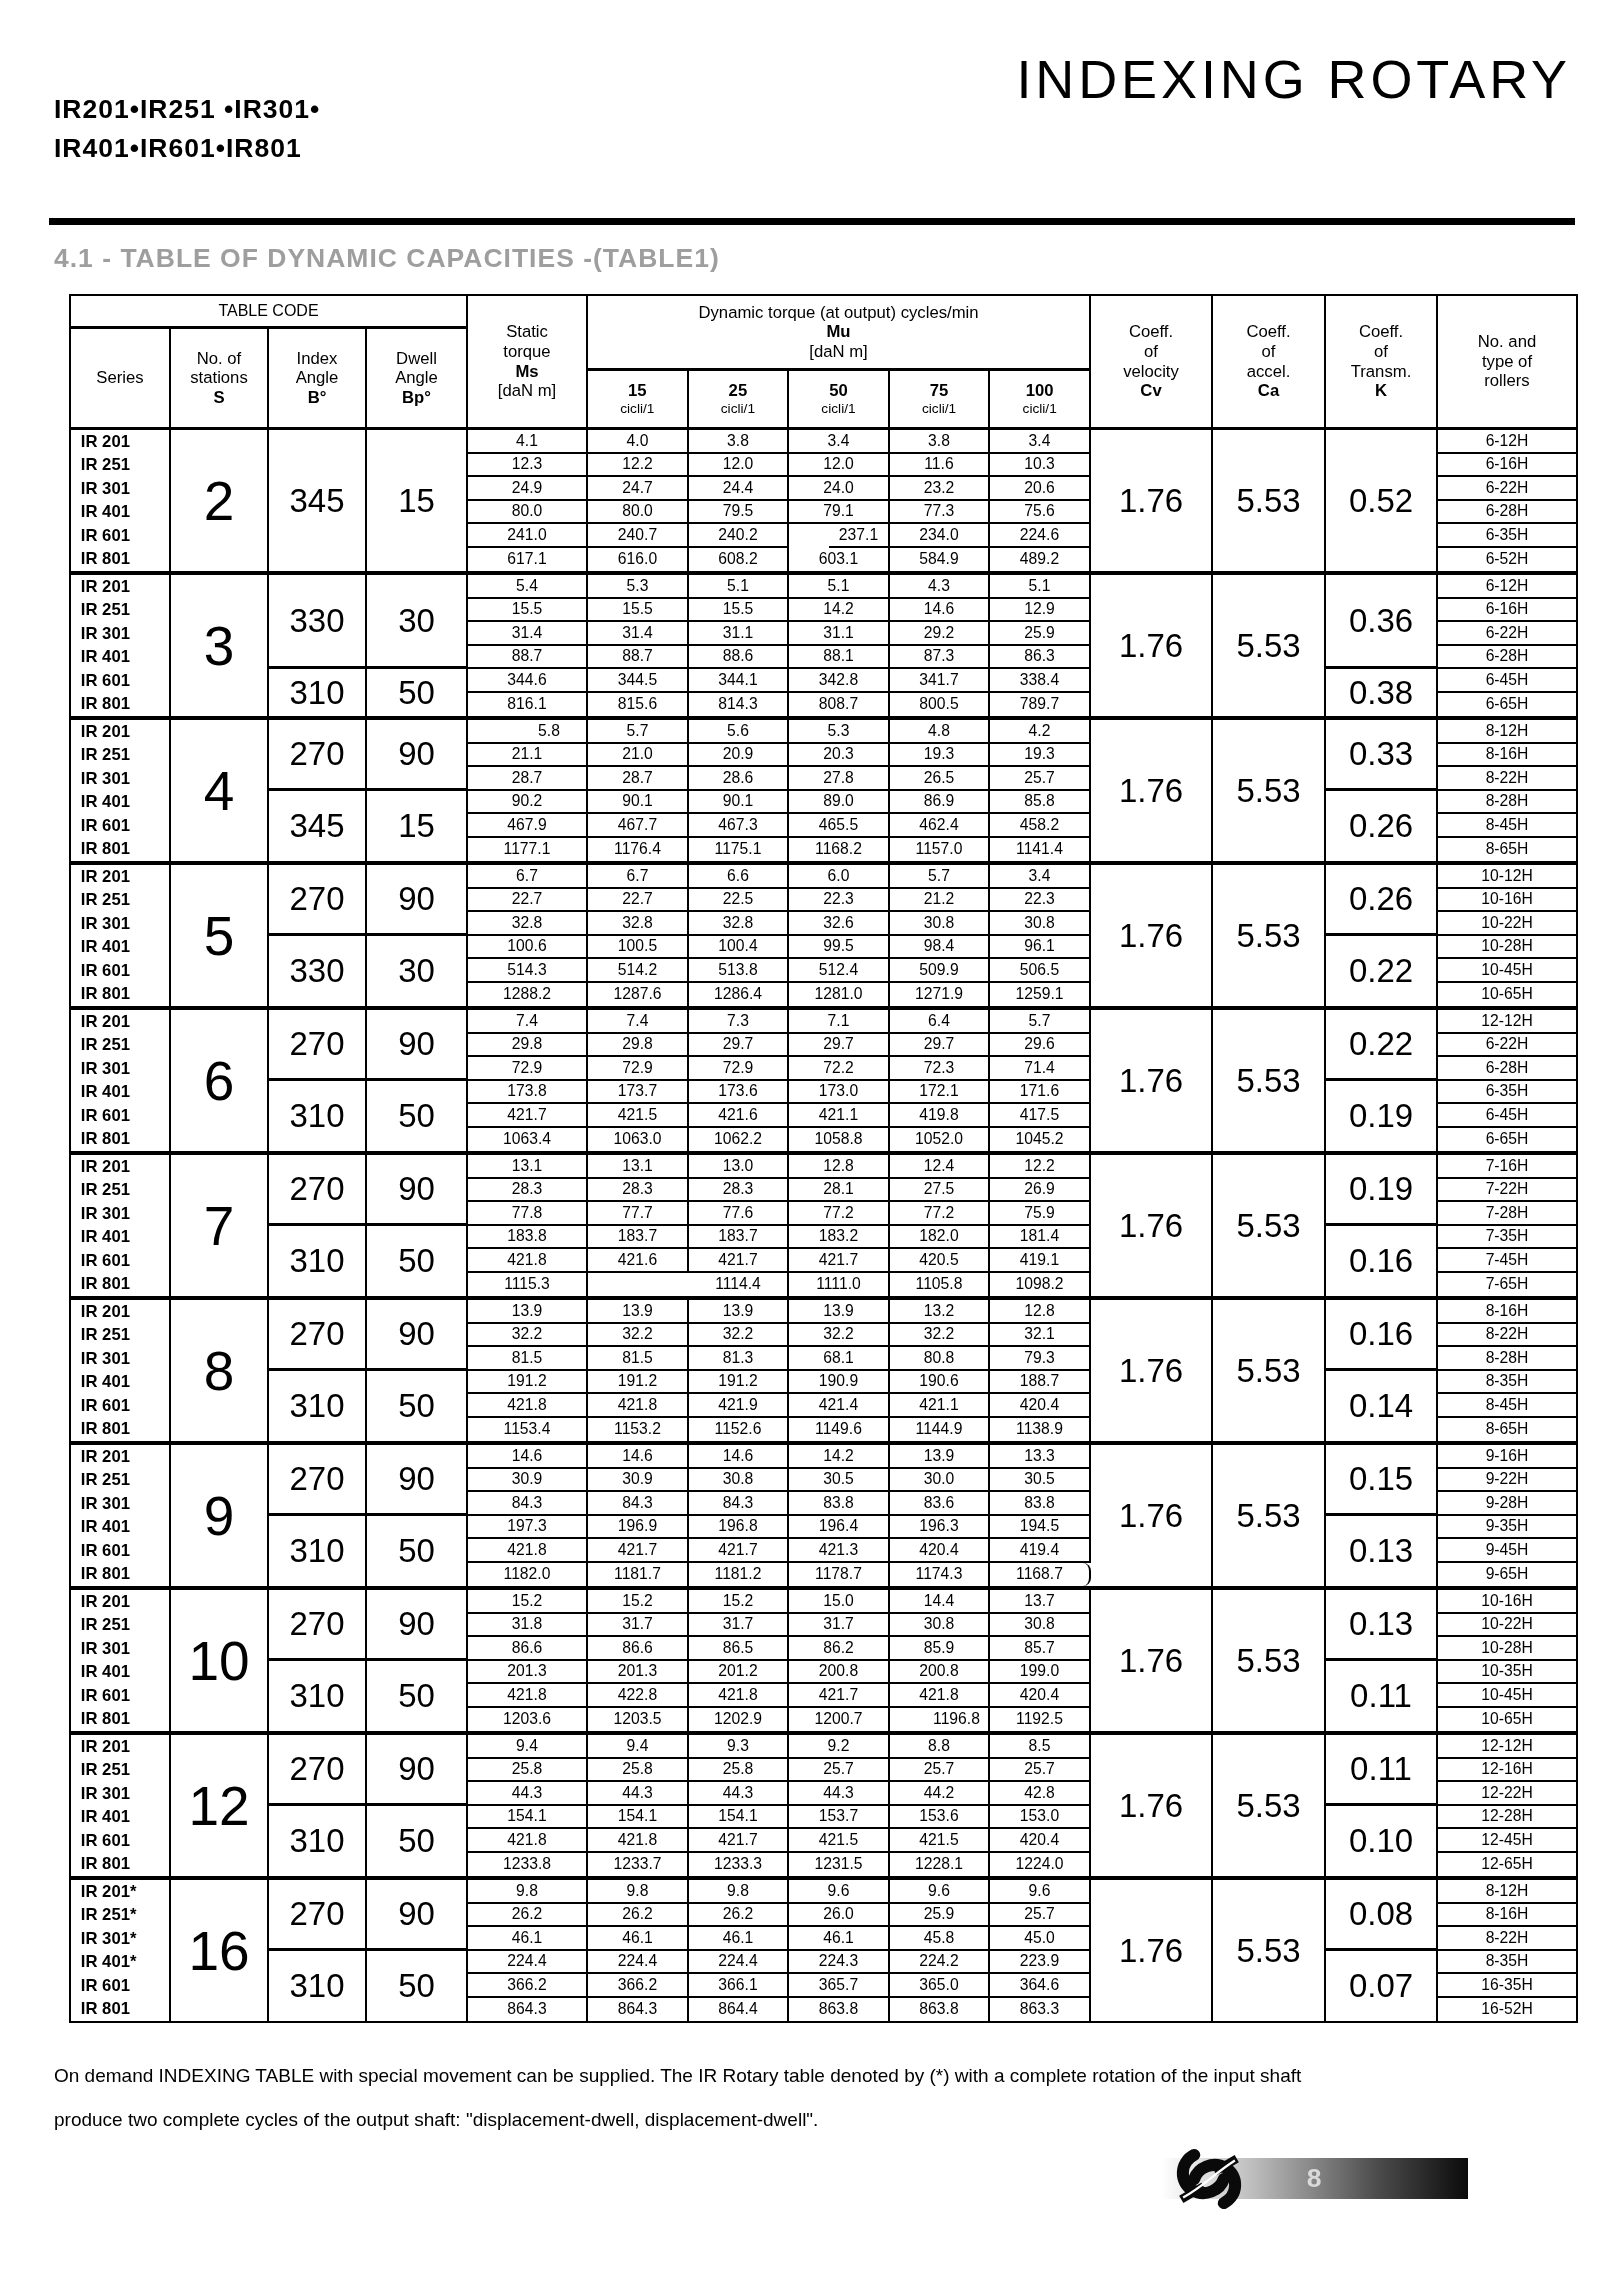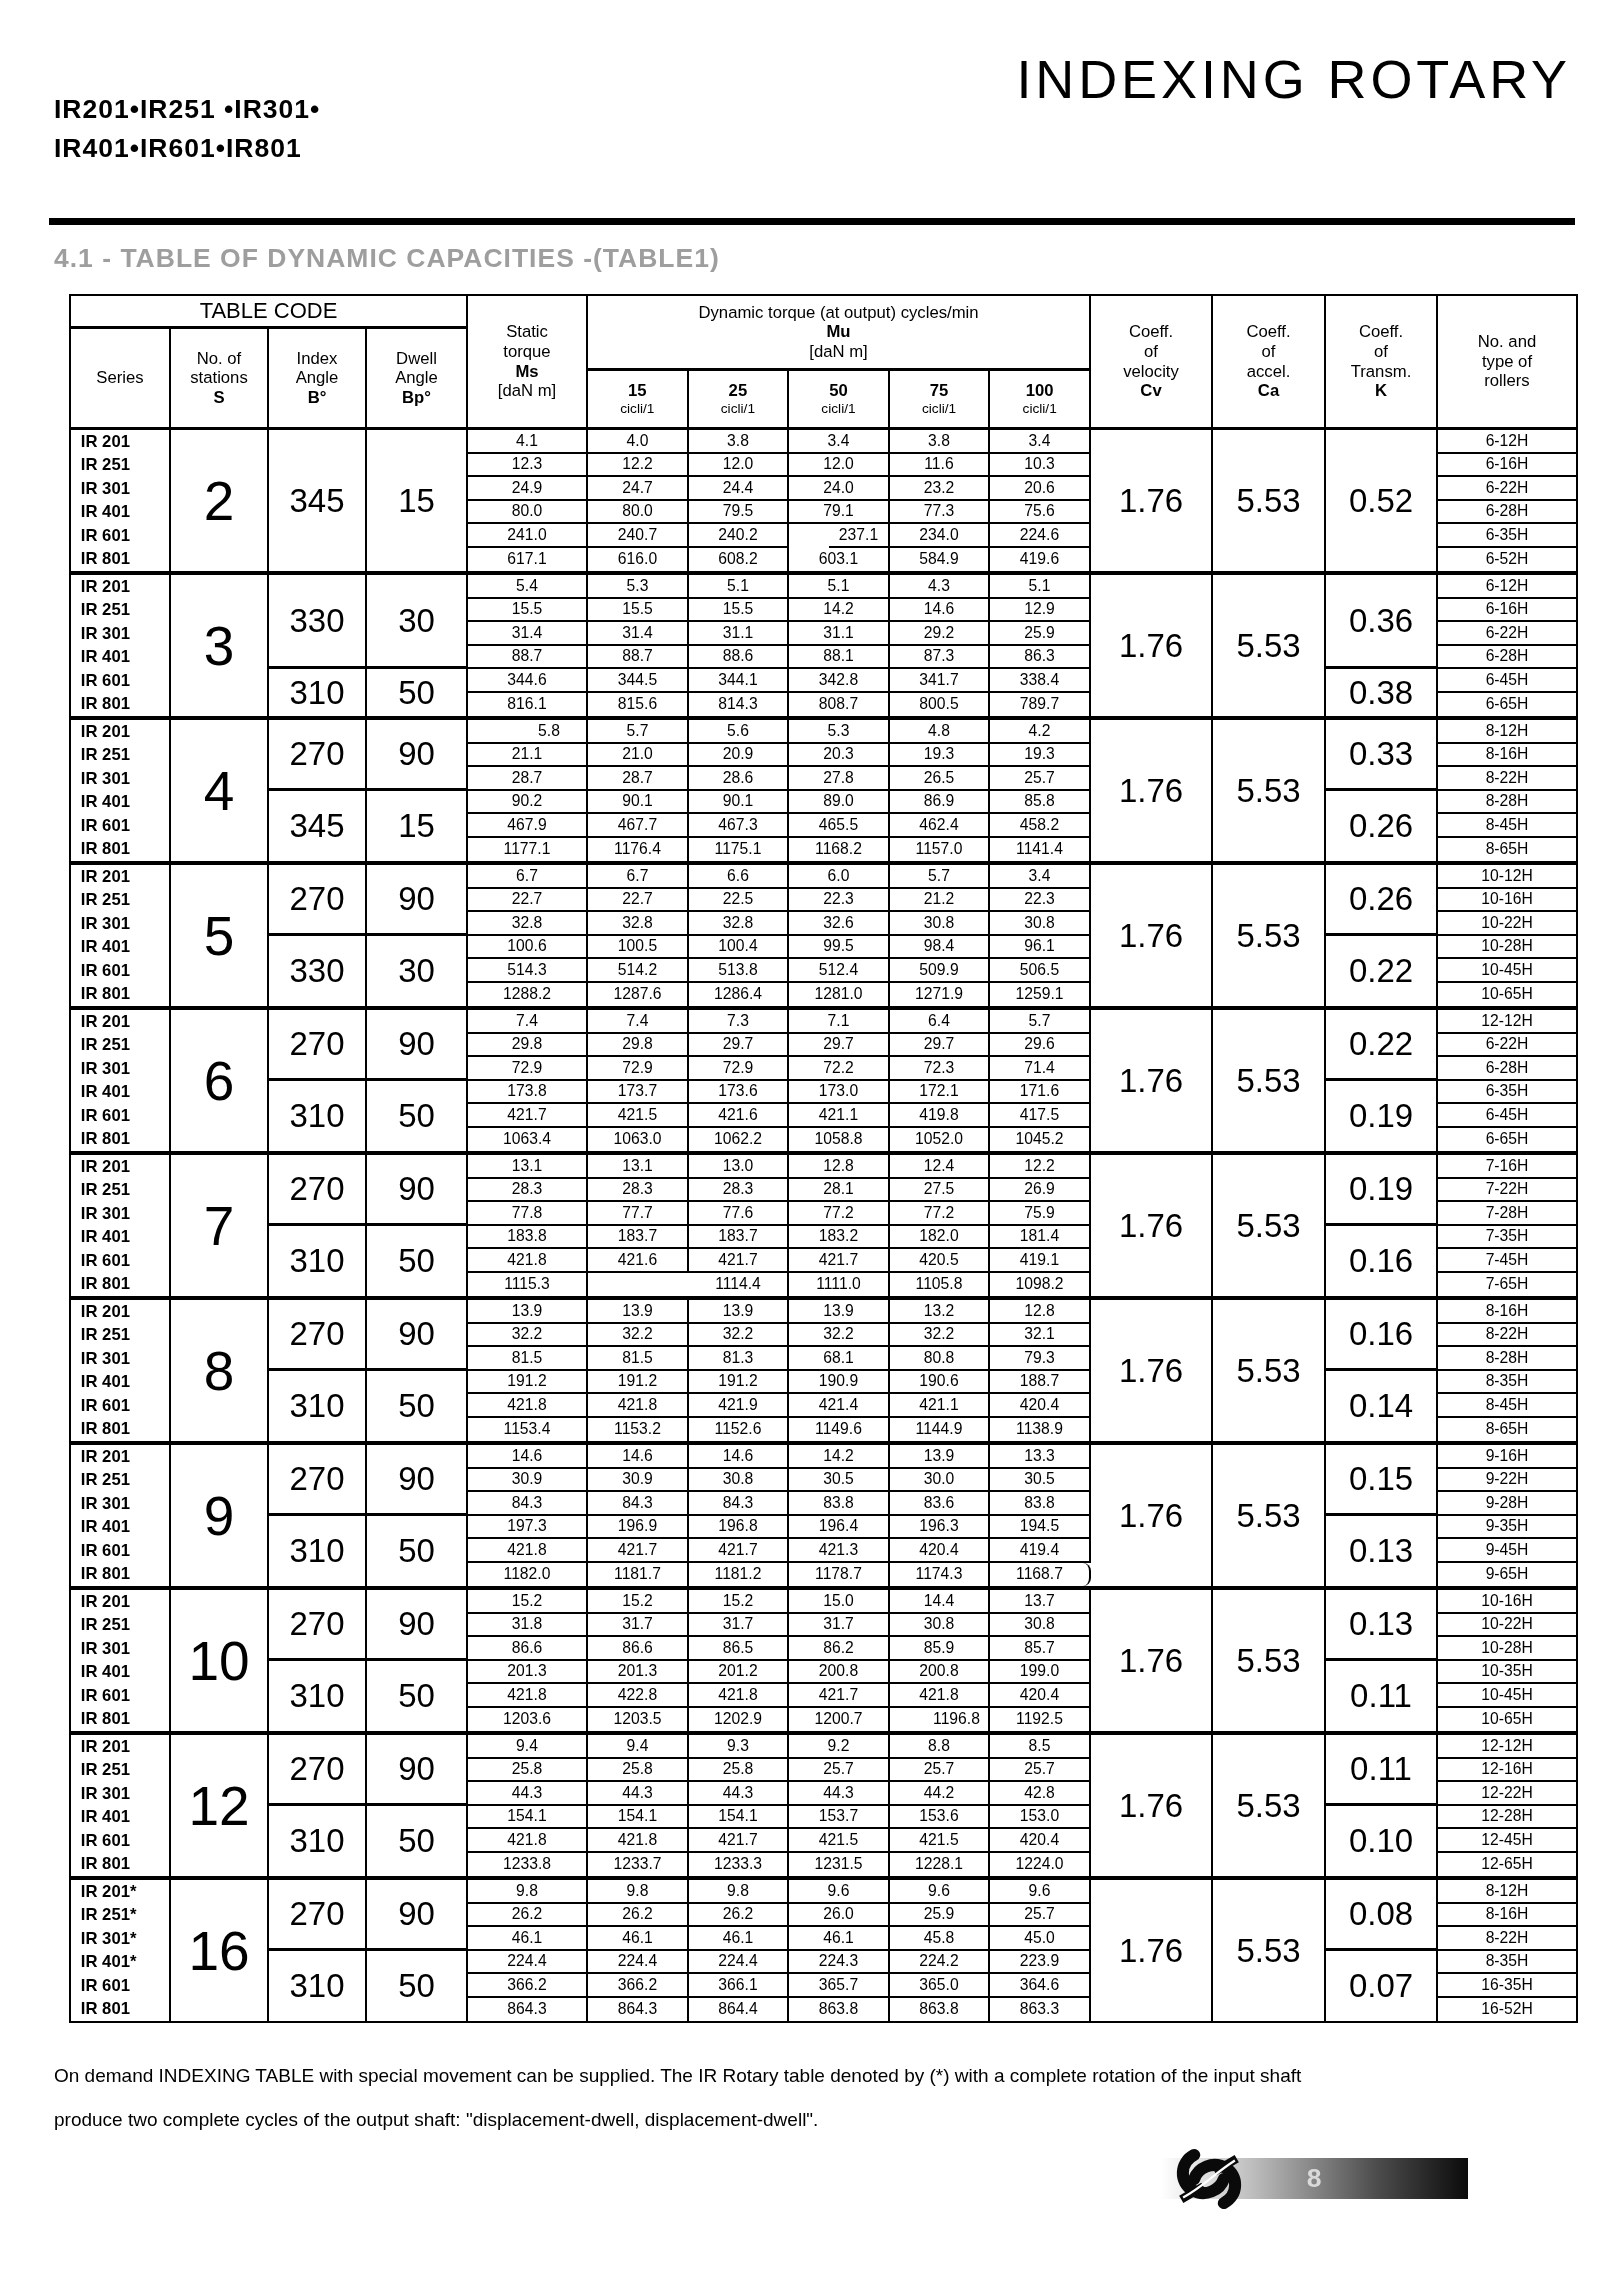--- a/index.html
+++ b/index.html
@@ -14,21 +14,21 @@
 
   
   .dyn-table{position:absolute;left:69px;top:294px;width:1509px;border:2.9px solid #000;background:#fff;}
 
   .thead{display:flex;border-bottom:3.9px solid #000;}
   .hgroup{display:flex;flex-direction:column;}
   .harow{display:flex;}
   .hcell{display:flex;flex-direction:column;align-items:center;justify-content:center;
          text-align:center;font-size:16.7px;line-height:19.6px;border-right:2px solid #000;}
   .hcell span,.hcell b{display:block;}
-  .tc{height:33px;border-bottom:3.9px solid #000;font-size:22px;justify-content:center;}
+  .tc{height:33px;border-bottom:3.9px solid #000;font-size:16px;justify-content:center;}
   .ga{width:397px;}
   .ga .harow{height:98px;}
   .w1{width:100px;}.w2{width:98px;}.w3{width:98px;}.w4{width:101px;}
   .gb{width:120px;height:131px;}
   .gc{width:503px;}
   .dyn{height:75px;border-bottom:3.9px solid #000;}
   .dynrow2{display:flex;flex-direction:row !important;gap:5.9px;}
   .gc .harow{height:56px;}
   .cy{flex:1;}
   .cy .unit{font-size:13.7px;line-height:15.7px;}
@@ -205,21 +205,21 @@
         <div class="c val" style="grid-area: 5 / 7 / 6;">240.2</div>
         <div class="c val" style="grid-area: 5 / 8 / 6; margin-left: 40px;">237.1</div>
         <div class="c val" style="grid-area: 5 / 9 / 6;">234.0</div>
         <div class="c val" style="grid-area: 5 / 10 / 6;">224.6</div>
         <div class="c val rollers col14" style="grid-area: 5 / 14 / 6;">6-35H</div>
         <div class="c val lastrow" style="grid-area: 6 / 5 / 7;">617.1</div>
         <div class="c val lastrow" style="grid-area: 6 / 6 / 7;">616.0</div>
         <div class="c val lastrow" style="grid-area: 6 / 7 / 7;">608.2</div>
         <div class="c val lastrow" style="grid-area: 6 / 8 / 7;">603.1</div>
         <div class="c val lastrow" style="grid-area: 6 / 9 / 7;">584.9</div>
-        <div class="c val lastrow" style="grid-area: 6 / 10 / 7;">419.6</div>
+        <div class="c val lastrow" style="grid-area: 6 / 10 / 7;">489.2</div>
         <div class="c val rollers col14 lastrow" style="grid-area: 6 / 14 / 7;">6-52H</div>
         <div class="c mid" style="grid-area: 1 / 11 / 7;">1.76</div>
         <div class="c mid" style="grid-area: 1 / 12 / 7;">5.53</div>
       </div>
       <div class="block" style="grid-template-rows: repeat(6, 23.5px);">
         <div class="c series" style="grid-area: 1 / 1 / 2;">IR 201</div>
         <div class="c series" style="grid-area: 2 / 1 / 3;">IR 251</div>
         <div class="c series" style="grid-area: 3 / 1 / 4;">IR 301</div>
         <div class="c series" style="grid-area: 4 / 1 / 5;">IR 401</div>
         <div class="c series" style="grid-area: 5 / 1 / 6;">IR 601</div>

